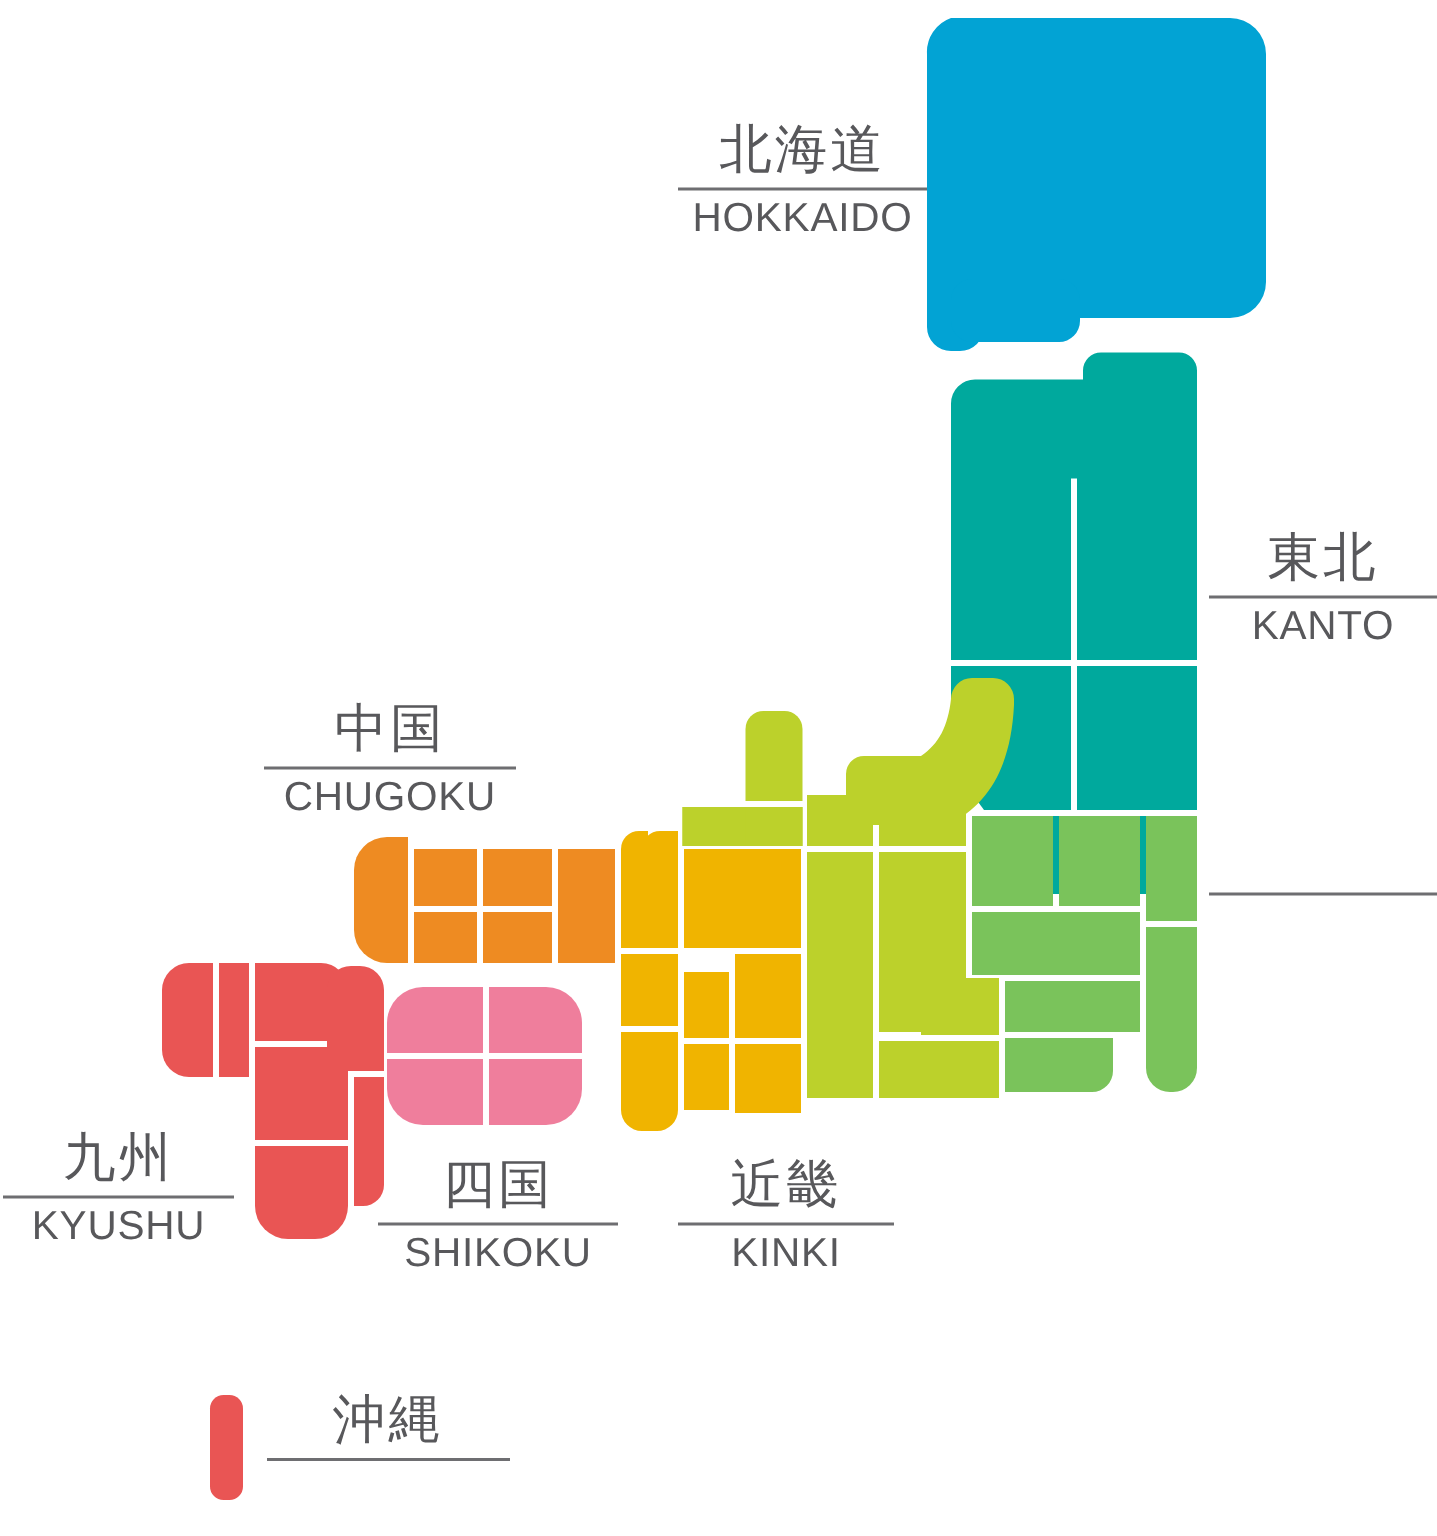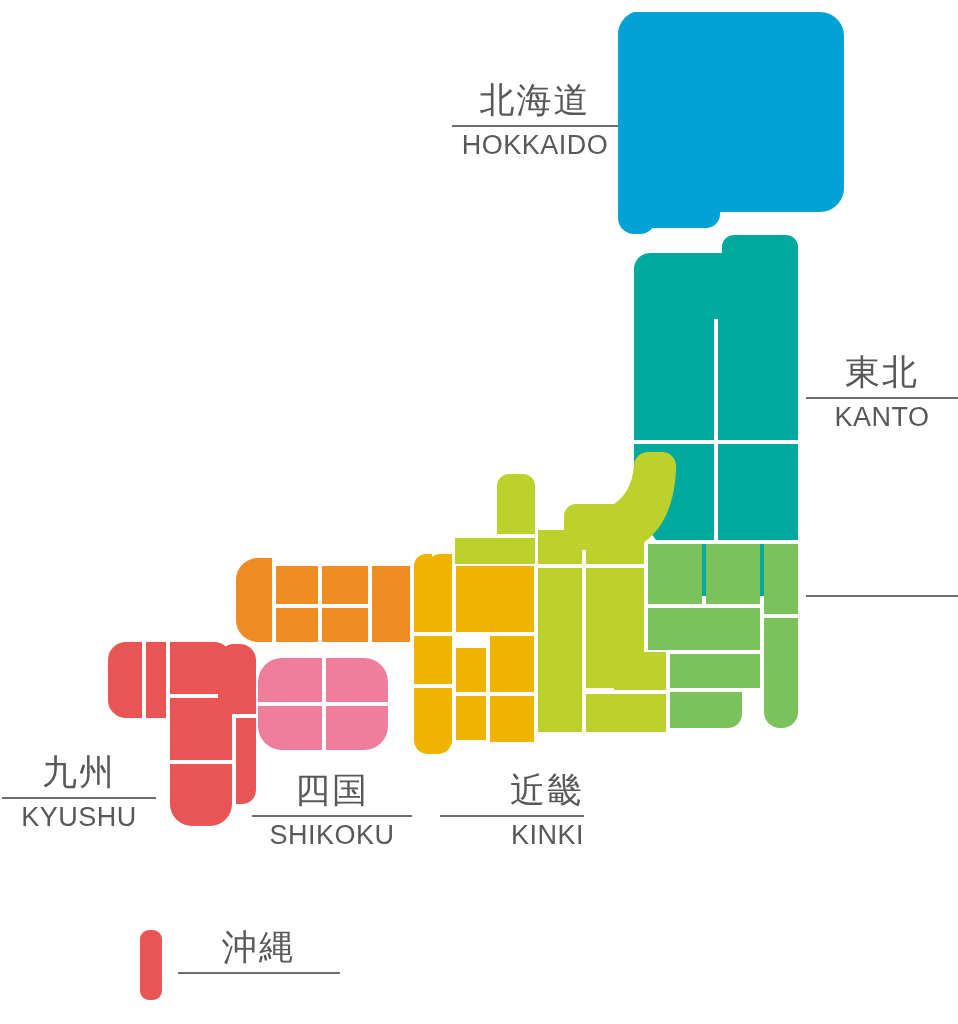--- a/index.html
+++ b/index.html
@@ -52,21 +52,21 @@
     white-space: nowrap;
     color: #58585b;
     font-family: "Liberation Sans", sans-serif;
   }
   
   #label-hokkaido { left: 452px; top: 78px;  width: 166px; }
   #label-tohoku   { left: 806px; top: 350px; width: 152px; }
   #label-kanto    { left: 806px; top: 592px; width: 152px; }
   #label-chubu    { left: 448px; top: 390px; width: 148px; }
   #label-chugoku  { left: 176px; top: 464px; width: 168px; }
-  #label-kinki    { left: 440px; top: 768px; width: 144px; text-align: right; }
+  #label-kinki    { left: 452px; top: 768px; width: 144px; }
   #label-shikoku  { left: 252px; top: 768px; width: 160px; }
   #label-kyushu   { left: 2px;   top: 750px; width: 154px; }
   #label-okinawa  { left: 178px; top: 925px; width: 162px; }
 
   #okinawa-legend-swatch {
     position: absolute;
     left: 140px;
     top: 930px;
     width: 22px;
     height: 70px;
@@ -223,20 +223,25 @@
     <div class="label-ja">東北</div>
     <div class="label-rule"></div>
     <div class="label-en">KANTO</div>
   </div>
 
   <div class="region-label" id="label-kanto">
     <div class="label-rule"></div>
   </div>
 
 
+  <div class="region-label" id="label-chugoku">
+    <div class="label-ja">中国</div>
+    <div class="label-rule"></div>
+    <div class="label-en">CHUGOKU</div>
+  </div>
 
   <div class="region-label" id="label-kinki">
     <div class="label-ja">近畿</div>
     <div class="label-rule"></div>
     <div class="label-en">KINKI</div>
   </div>
 
   <div class="region-label" id="label-kyushu">
     <div class="label-ja">九州</div>
     <div class="label-rule"></div>

